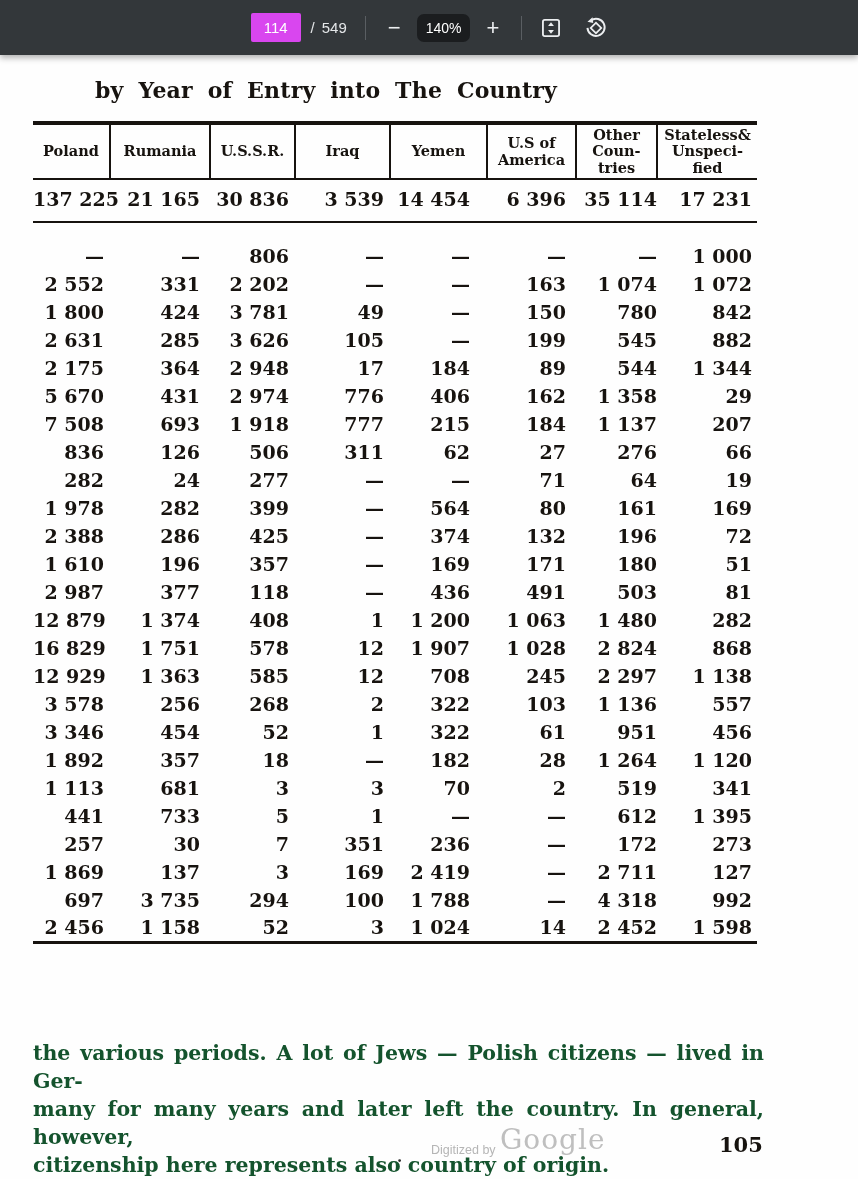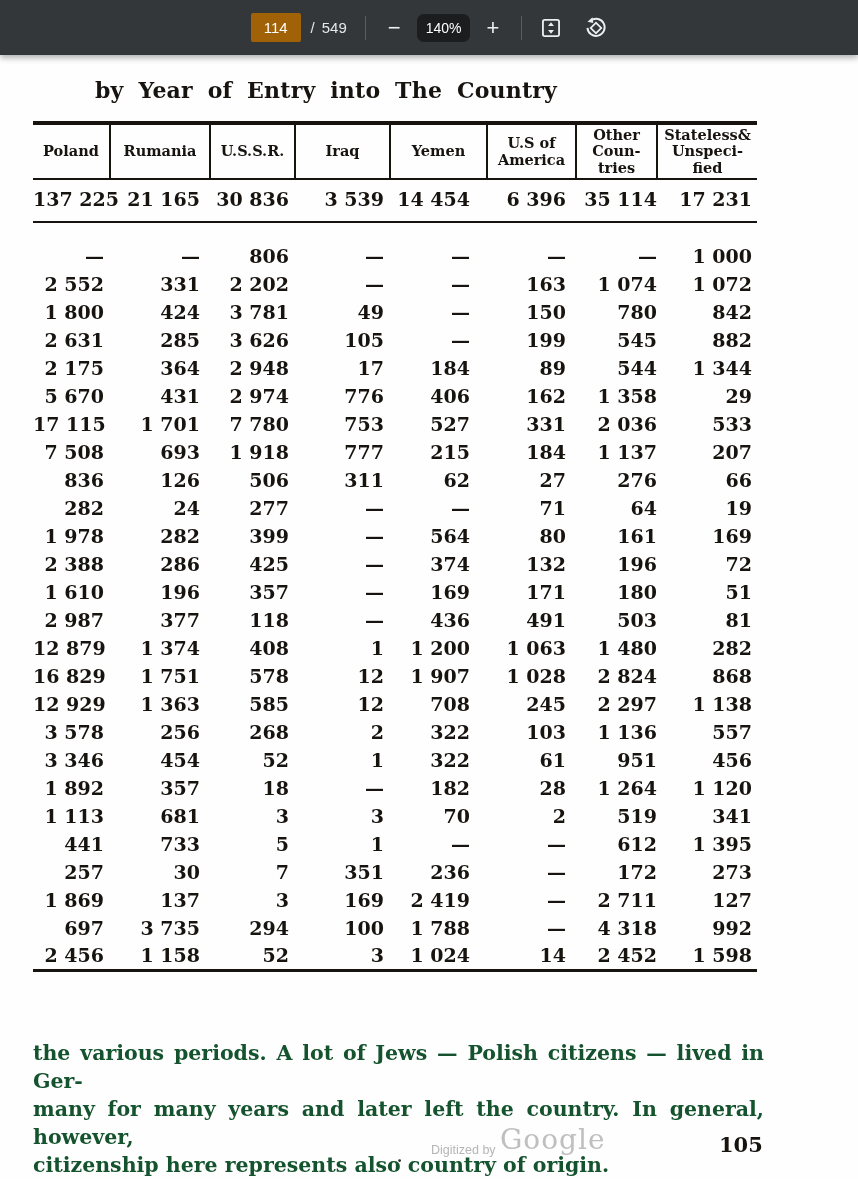--- a/index.html
+++ b/index.html
@@ -15,21 +15,21 @@
     position: relative;
     width: 858px; height: 55px;
     background: #33373a;
     display: flex; align-items: center; justify-content: center;
     box-shadow: 0 3px 6px rgba(0,0,0,0.30);
     font-family: "Liberation Sans", sans-serif;
     z-index: 5;
   }
   .tb-group { display: flex; align-items: center; }
   .page-box {
-    background: #a16207; color: #ffffff;
+    background: #d946ef; color: #ffffff;
     font-size: 15px; padding: 6px 13px; border-radius: 2px;
     border: none; text-align: center;
   }
   .page-divider { color: #e4e6e8; font-size: 15px; margin: 0 7px 0 10px; }
   .page-total  { color: #e4e6e8; font-size: 15px; }
   .tb-sep { width: 1px; height: 24px; background: #5a5e62; margin: 0 18px; }
   .tb-btn {
     background: none; border: none; color: #eceef0;
     font-size: 22px; line-height: 22px; padding: 0 4px; cursor: pointer;
     font-family: "Liberation Sans", sans-serif;
@@ -266,30 +266,20 @@
           <td data-name="table-cell">5 670</td>
           <td data-name="table-cell">431</td>
           <td data-name="table-cell">2 974</td>
           <td data-name="table-cell">776</td>
           <td data-name="table-cell">406</td>
           <td data-name="table-cell">162</td>
           <td data-name="table-cell">1 358</td>
           <td data-name="table-cell">29</td>
         </tr>
         <tr data-name="table-row">
-          <td data-name="table-cell">17 115</td>
-          <td data-name="table-cell">1 701</td>
-          <td data-name="table-cell">7 780</td>
-          <td data-name="table-cell">753</td>
-          <td data-name="table-cell">527</td>
-          <td data-name="table-cell">331</td>
-          <td data-name="table-cell">2 036</td>
-          <td data-name="table-cell">533</td>
-        </tr>
-        <tr data-name="table-row">
           <td data-name="table-cell">7 508</td>
           <td data-name="table-cell">693</td>
           <td data-name="table-cell">1 918</td>
           <td data-name="table-cell">777</td>
           <td data-name="table-cell">215</td>
           <td data-name="table-cell">184</td>
           <td data-name="table-cell">1 137</td>
           <td data-name="table-cell">207</td>
         </tr>
         <tr data-name="table-row">

